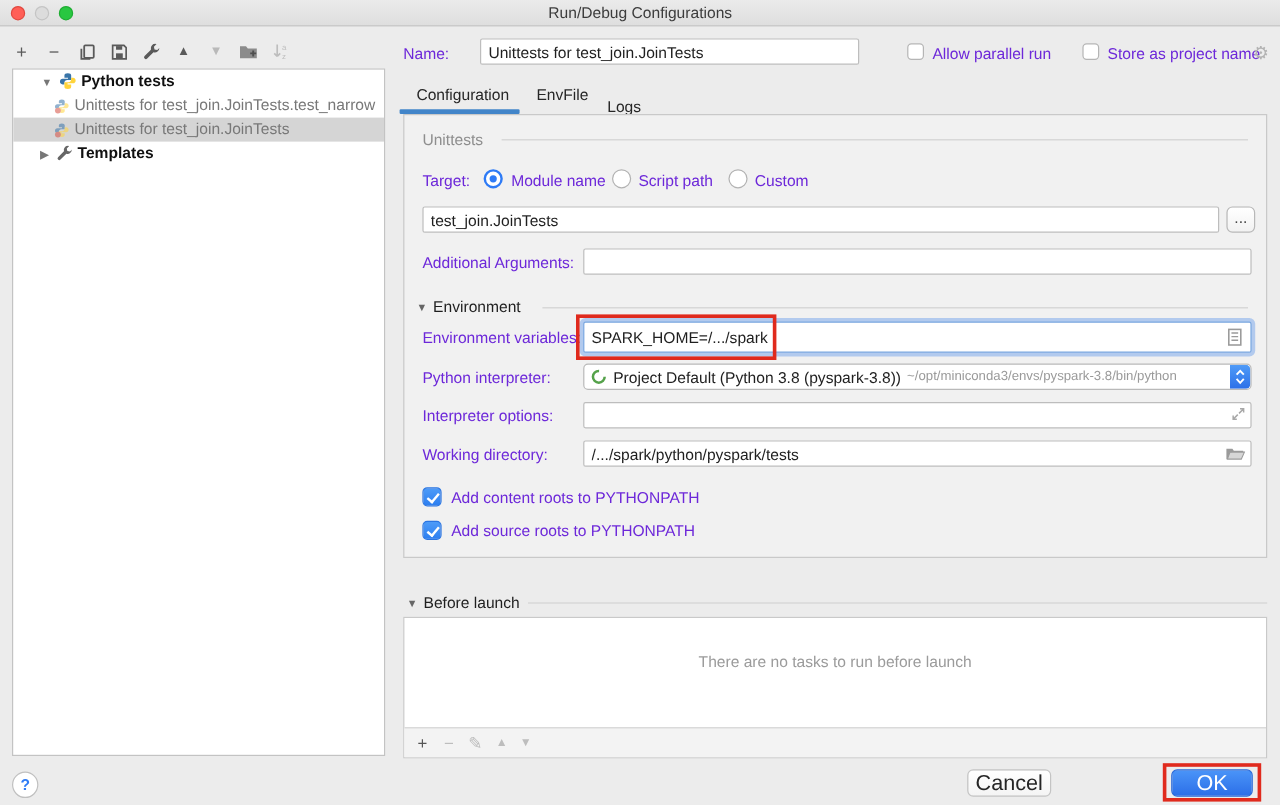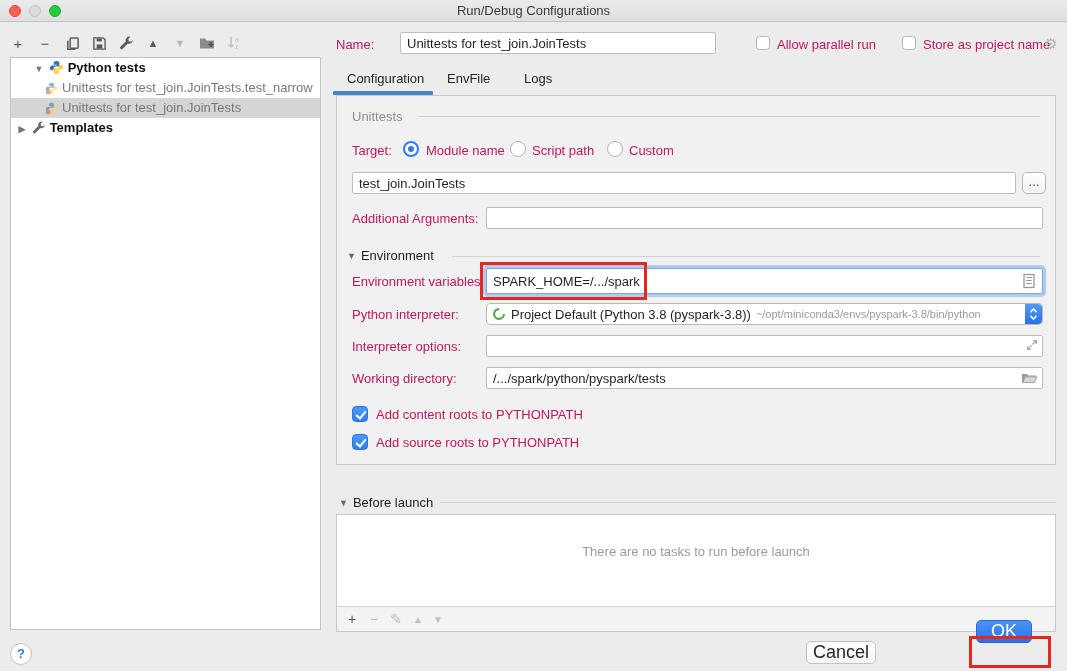--- a/index.html
+++ b/index.html
@@ -22,21 +22,21 @@
   .tri{font-size:11px;}
   
   .tree{position:absolute;left:10px;top:57px;width:311px;height:573px;background:#fff;border:1px solid #c3c3c3;overflow:hidden;}
   .trow{position:relative;height:20px;line-height:20px;white-space:nowrap;overflow:hidden;}
   .trow .arrow{display:inline-block;width:12px;color:#777;font-size:9px;text-align:center;}
   .trow .ticon{display:inline-block;vertical-align:-3px;margin-right:4px;}
   .trow.bold{font-weight:bold;color:#111;}
   .trow.child{color:#787878;}
   .trow.selected{background:#d5d5d5;}
   
-  .hlabel{position:absolute;color:#be185d;}
+  .hlabel{position:absolute;color:#6d28d9;}
   .field{position:absolute;height:22px;background:#fff;border:1px solid #bdbdbd;border-radius:2px;
          font-family:"Liberation Sans",sans-serif;font-size:13px;padding:0 6px;color:#1f1f1f;outline:none;}
   .cbx{position:absolute;width:14px;height:14px;background:#fff;border:1px solid #b5b5b5;border-radius:3.5px;}
   .cbx-blue{position:absolute;width:16px;height:16px;border-radius:4px;
             background:linear-gradient(#4d9bf8,#2d7ff0);border:1px solid #2a75e2;}
   .cbx-blue::after{content:"";position:absolute;left:5px;top:2px;width:4px;height:8px;
             border:solid #fff;border-width:0 2px 2px 0;transform:rotate(40deg);}
   
   .tab{position:absolute;top:71px;height:20px;color:#262626;}
   .tab-underline{position:absolute;background:#4285c9;height:4px;border-radius:1px;}
@@ -143,41 +143,41 @@
     </div>
     <div class="trow child selected" style="padding-left:34px;">
       <span class="ticon" style="opacity:.55">
         <svg width="13" height="13" viewBox="0 0 16 16">
             <path fill="#3874a8" d="M8 1C6 1 5 1.8 5 3v2h3.2v.9H3.4C2 5.9 1 7 1 8.5S2 11 3.4 11H5V9.4C5 8 6.1 7 7.5 7H11V3c0-1.2-1-2-3-2z"></path>
             <path fill="#ffd43b" d="M8 15c2 0 3-.8 3-2v-2H7.8v-.9h4.8C14 10.1 15 9 15 7.5S14 5 12.6 5H11v1.6C11 8 9.9 9 8.5 9H5v4c0 1.2 1 2 3 2z"></path>
             <circle cx="4" cy="12.5" r="3" fill="#d64f42"></circle>
           </svg>
       </span><span>Unittests for test_join.JoinTests</span>
     </div>
-    <div class="trow bold" style="padding-left:5px;">
+    <div class="trow bold" style="padding-left:20px;">
       <span class="arrow">▶</span>
       <span class="ticon">
         <svg width="14" height="14" viewBox="0 0 16 16">
             <path fill="#666" d="M14.7 4.2a4 4 0 0 1-5.2 3.9l-5.6 5.6a1.6 1.6 0 0 1-2.3-2.3l5.6-5.6a4 4 0 0 1 5-5L9.9 3.1l.5 2.5 2.5.5 2-2a4 4 0 0 1-.2.1z"></path>
           </svg>
       </span><span>Templates</span>
     </div>
   </div>
 
   <div class="hlabel" style="left:336px;top:37px;">Name:</div>
   <input class="field" style="left: 400px; top: 32px; width: 316px;" value="Unittests for test_join.JoinTests">
   <div class="cbx" style="left:756px;top:36px;"></div>
   <div class="hlabel" style="left:777px;top:37px;">Allow parallel run</div>
   <div class="cbx" style="left:902px;top:36px;"></div>
   <div class="hlabel" style="left:923px;top:37px;">Store as project name</div>
   <div class="hlabel" style="left:1044px;top:35px;color:#b3b3b3;font-size:15px;">⚙</div>
 
   <div class="tab" style="left:347px;">Configuration</div>
   <div class="tab" style="left:447px;">EnvFile</div>
-  <div class="tab" style="left:524px;">Logs</div>
+  <div class="tab" style="left:506px;margin-top:10px;">Logs</div>
   <div class="tab-underline" style="left:333px;top:91px;width:100px;"></div>
 
   <div class="panel" style="left:336px;top:95px;width:720px;height:370px;"></div>
 
   <div class="grouphdr" style="left:352px;top:109px;">Unittests</div>
   <div class="hr" style="left:418px;top:116px;width:622px;"></div>
 
   <div class="hlabel" style="left:352px;top:143px;">Target:</div>
   <div class="radio sel" style="left:403px;top:141px;"></div>
   <div class="hlabel" style="left:426px;top:143px;">Module name</div>
@@ -254,16 +254,16 @@
       <div class="blt dis" style="left:28px;">−</div>
       <div class="blt dis" style="left:50px;">✎</div>
       <div class="blt dis" style="left:72px;font-size:10px;">▲</div>
       <div class="blt dis" style="left:92px;font-size:10px;">▼</div>
     </div>
   </div>
 
   <div class="help">?</div>
   <div class="btn" style="left:806px;top:641px;width:70px;">Cancel</div>
   <div class="btn" style="left:890px;top:674px;width:72px;margin-left:14px;">Apply</div>
-  <div class="btn primary" style="left:976px;top:620px;width:56px;">OK</div>
+  <div class="btn primary" style="left:976px;top:641px;width:68px;">OK</div>
   <div class="redbox" style="left:969px;top:636px;width:82px;height:32px;"></div>
 
 </div>
 
 </body></html>

